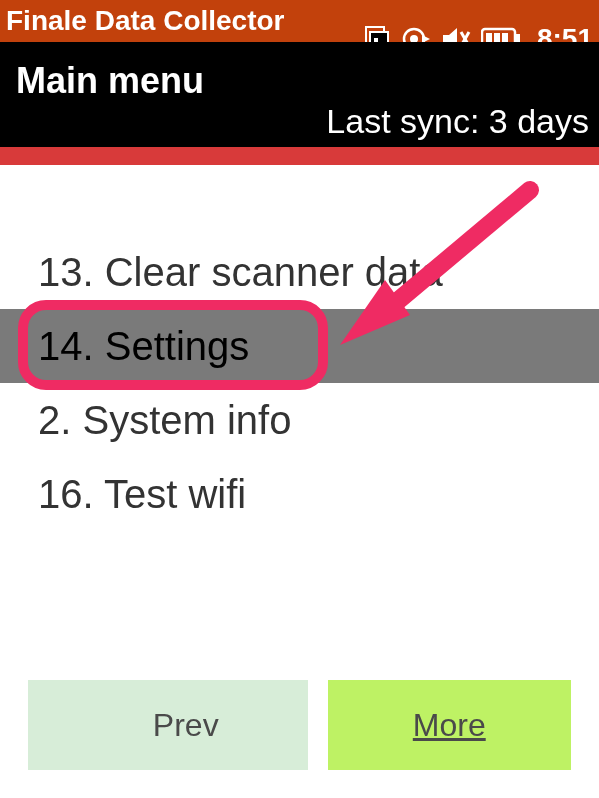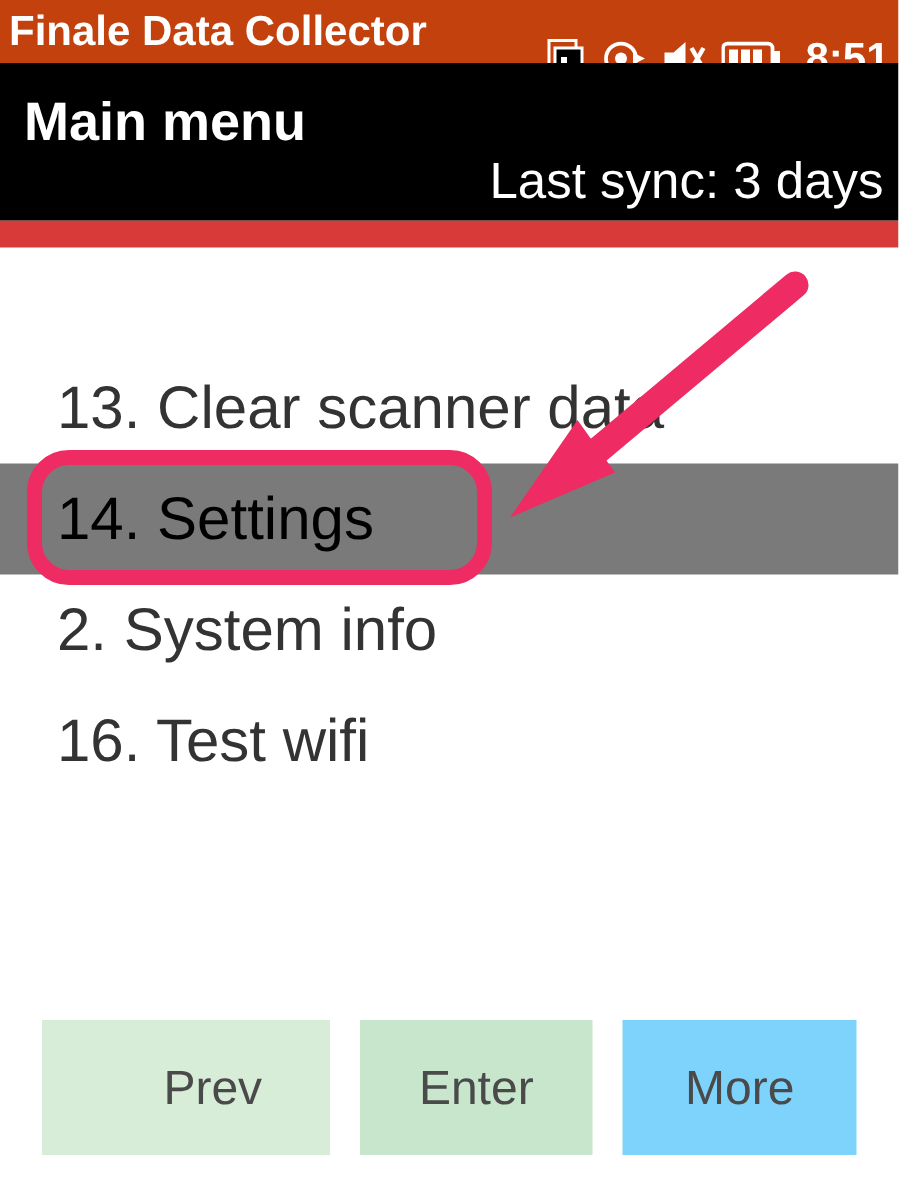--- a/index.html
+++ b/index.html
@@ -89,21 +89,21 @@
     flex: 1;
     height: 90px;
     border: none;
     font-size: 32px;
     color: #4a4a4a;
     cursor: pointer;
     font-family: inherit;
   }
   .btn-prev  { background: #d7edd8; padding-left: 36px; }
   .btn-enter { background: #c7e6cb; }
-  .btn-more  { background: #7dd3fc; }
+  .btn-more  { background: #bef264; text-decoration: underline; }
 
 </style>
 </head>
 <body>
 
 <div class="statusbar">
   <span class="title">Finale Data Collector</span>
   <span class="icons">
     <span>
       <svg width="28" height="26" viewBox="0 0 28 26">
@@ -167,15 +167,14 @@
 <div class="highlight-box" style="left:18px; top:300px; width:310px; height:90px;"></div>
 
 <svg class="arrow-svg" style="left:300px; top:170px;" width="250" height="190">
   <defs></defs>
   <line x1="230" y1="20" x2="75" y2="150" stroke="#ef2b63" stroke-width="18" stroke-linecap="round"></line>
   <polygon points="40,175 110,145 85,110" fill="#ef2b63"></polygon>
 </svg>
 
 <div class="footer">
   <button class="btn-prev">Prev</button>
-  <button class="btn-enter">Enter</button>
   <button class="btn-more">More</button>
 </div>
 
 </body></html>

